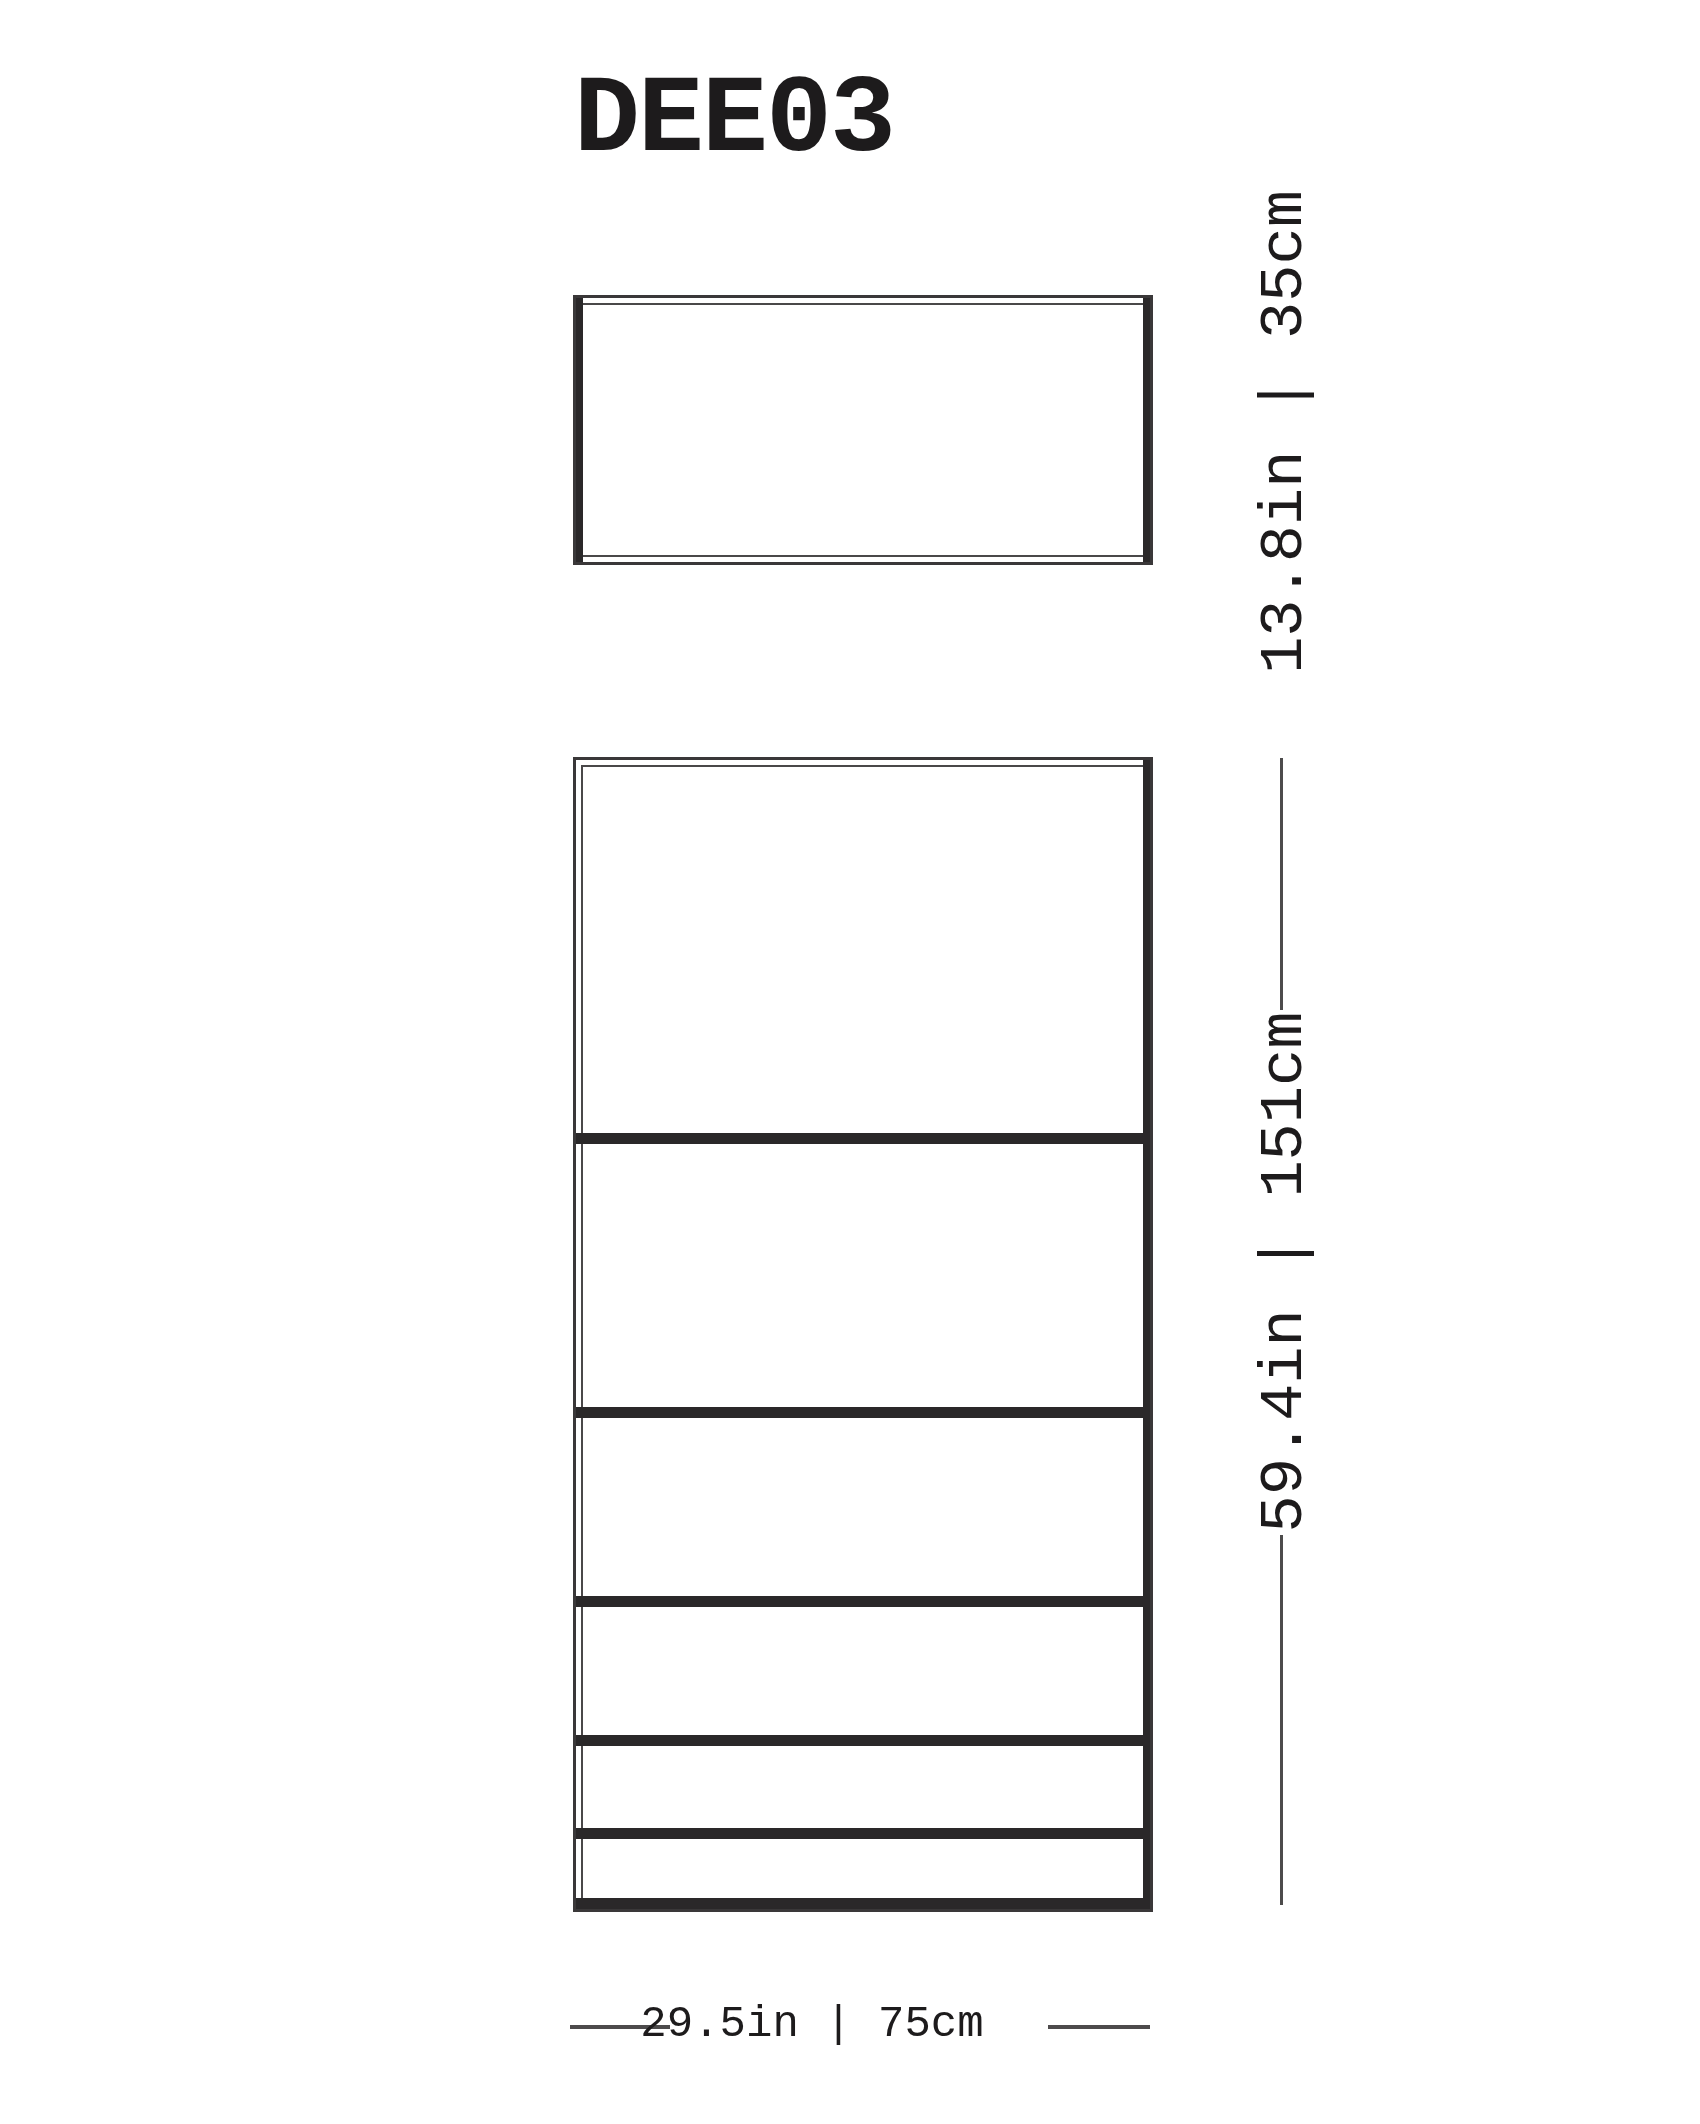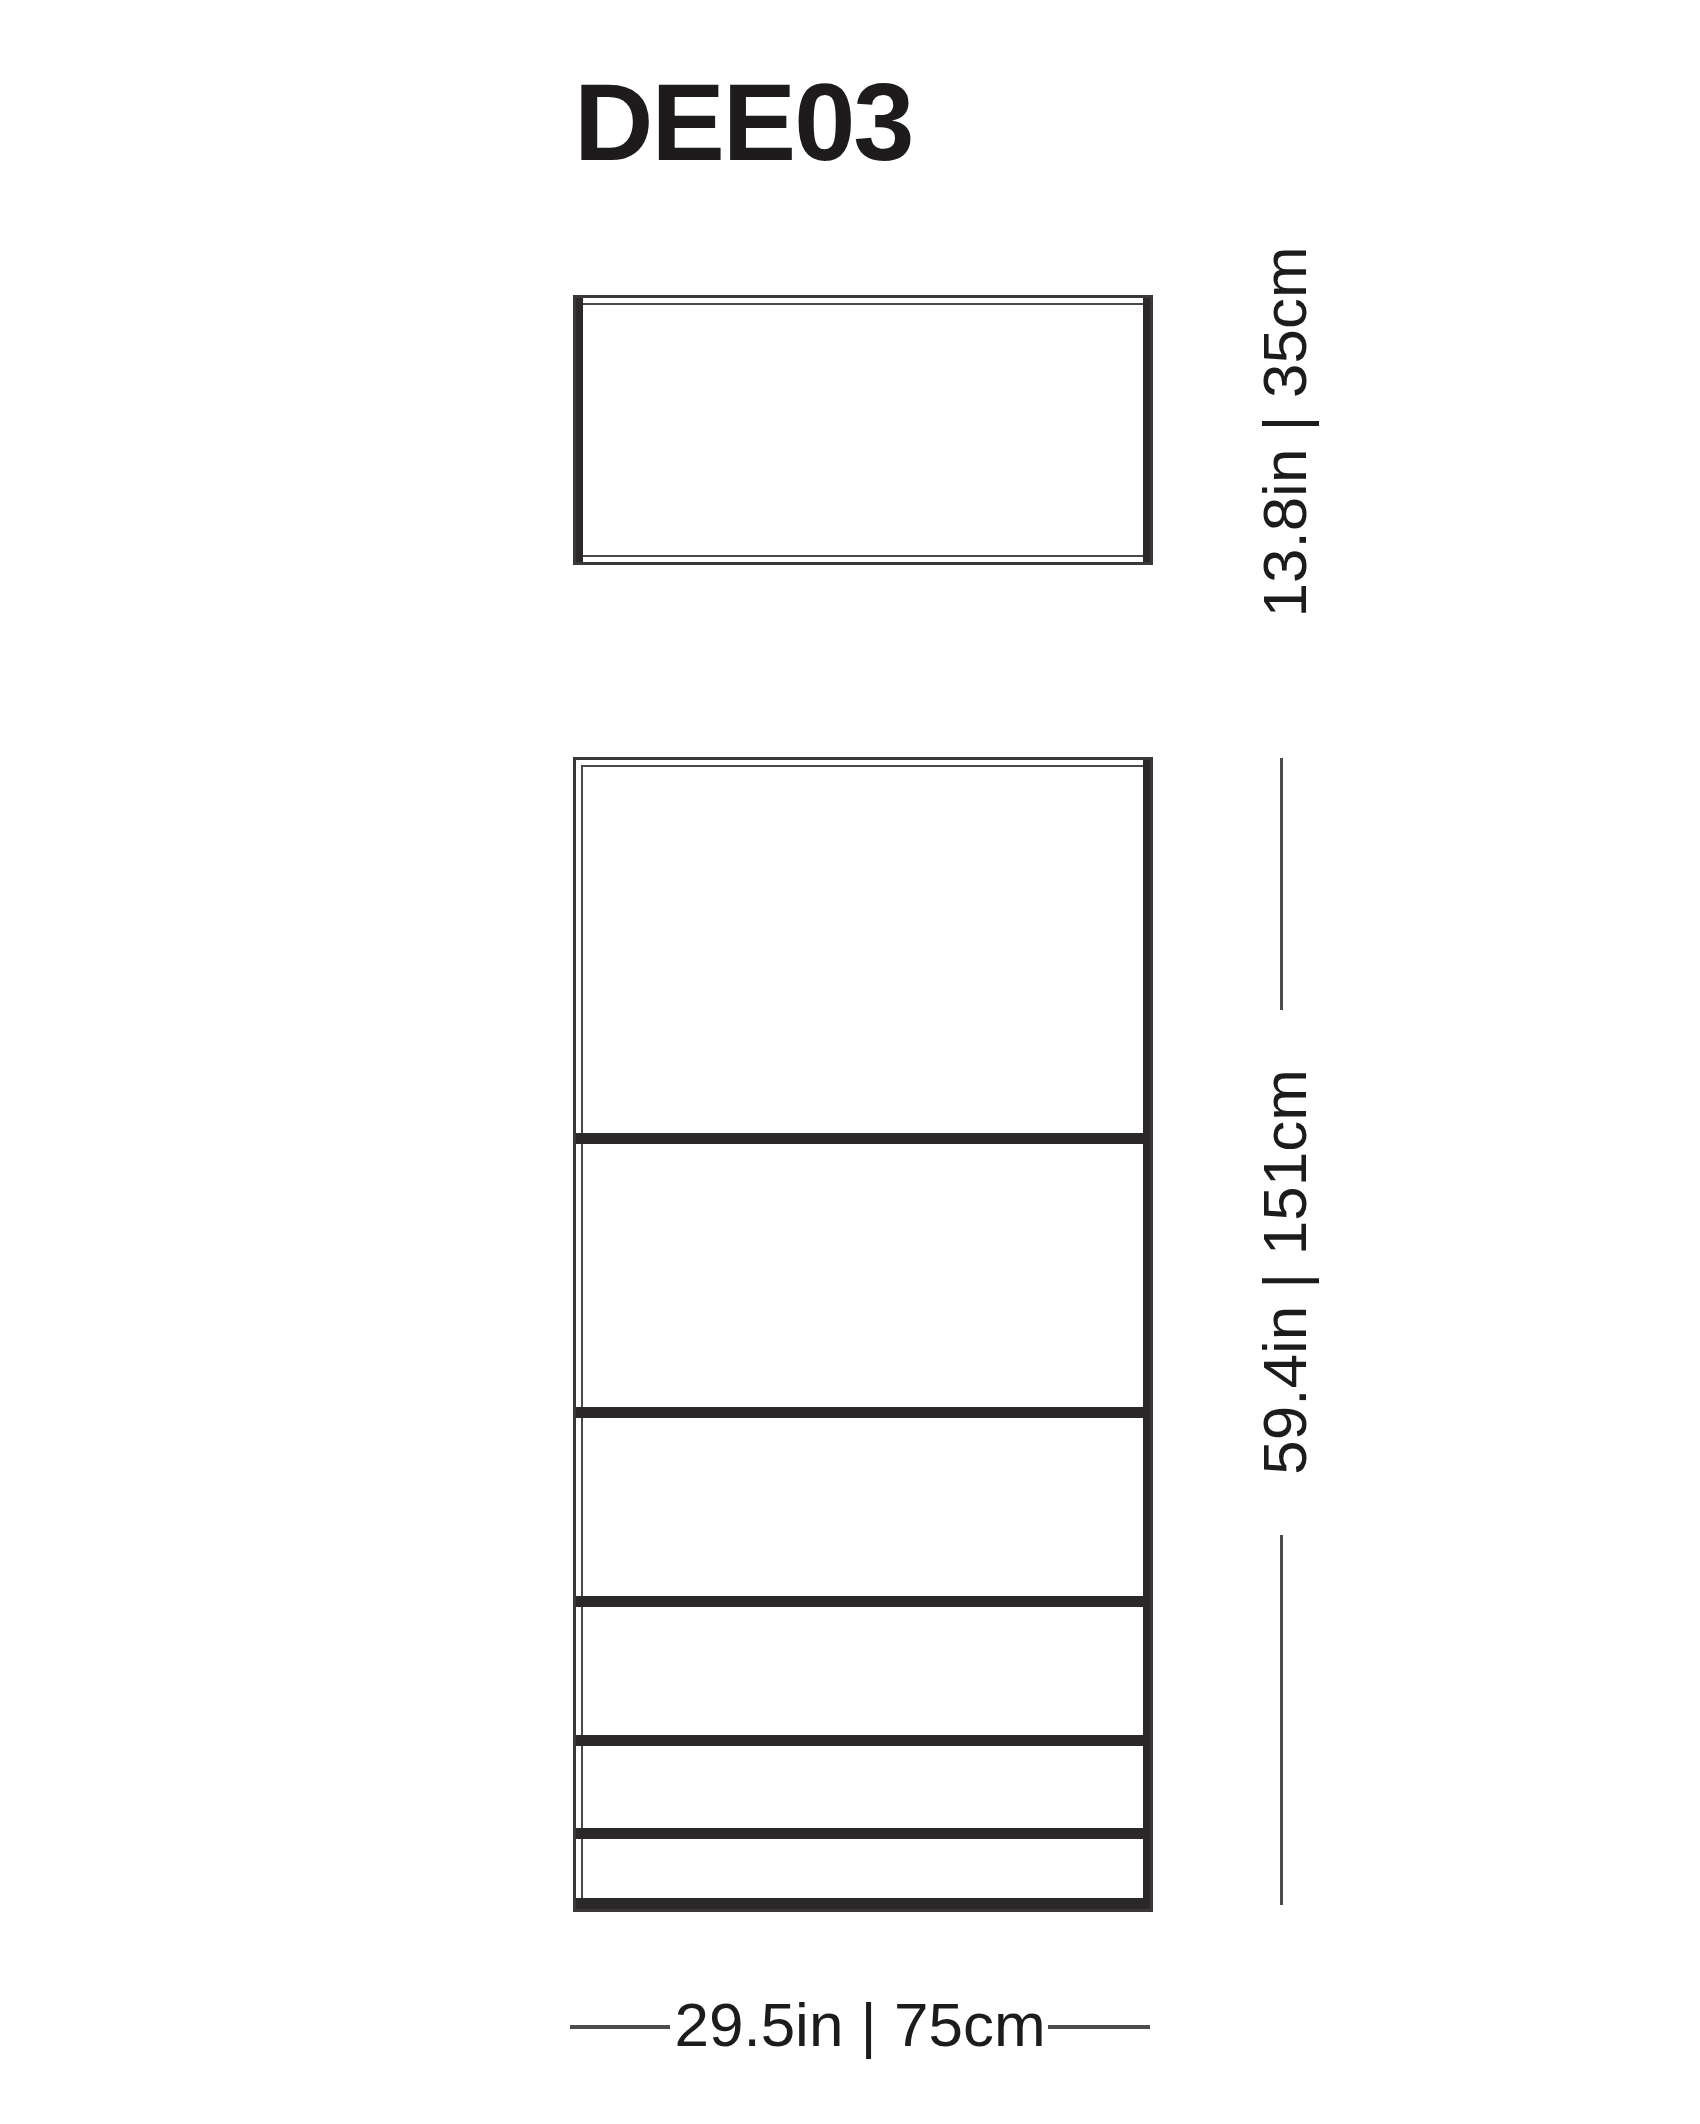--- a/index.html
+++ b/index.html
@@ -8,21 +8,21 @@
     --inner-line:#4a4849;
     --dim-line:#4d4b4c;
     --text:#1d1b1c;
     --bg:#ffffff;
   }
   html,body{margin:0;padding:0;background:var(--bg);}
   .canvas{
     position:relative;
     width:1600px;height:2124px;
     background:var(--bg);
-    font-family:Liberation Sans, sans-serif;
+    font-family:Liberation Mono, monospace;
     overflow:hidden;
     padding-left:28px;
   }
   .page-title{
     position:absolute;
     left:574px;top:58px;
     font-size:110px;
     font-weight:700;
     letter-spacing:-2px;
     color:var(--text);
@@ -86,23 +86,23 @@
   .dim-vline.upper{left:1280px;top:758px;height:252px;}
   .dim-vline.lower{left:1280px;top:1535px;height:370px;}
   .dim-dash{
     position:absolute;height:4px;top:2025px;
     background:var(--dim-line);
   }
   .dim-dash.left{left:570px;width:100px;}
   .dim-dash.right{left:1048px;width:102px;}
   .width-label{
     position:absolute;
-    left:860px;top:2024px;
+    left:812px;top:2024px;
     transform:translate(-50%,-50%);
-    font-size:62px;
+    font-size:44px;
     color:var(--text);
     white-space:nowrap;
   }
   .depth-label-pos{left:1284px;top:432px;}
   .height-label-pos{left:1284px;top:1272px;}
 </style>
 </head>
 <body>
 
 <div class="canvas">

